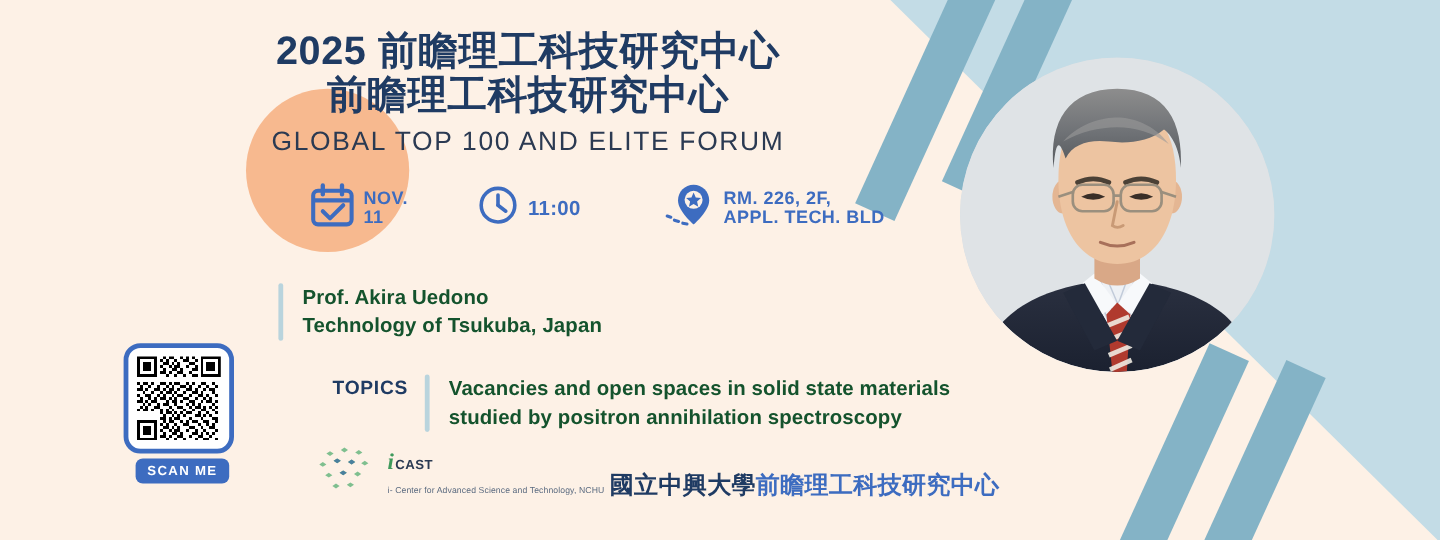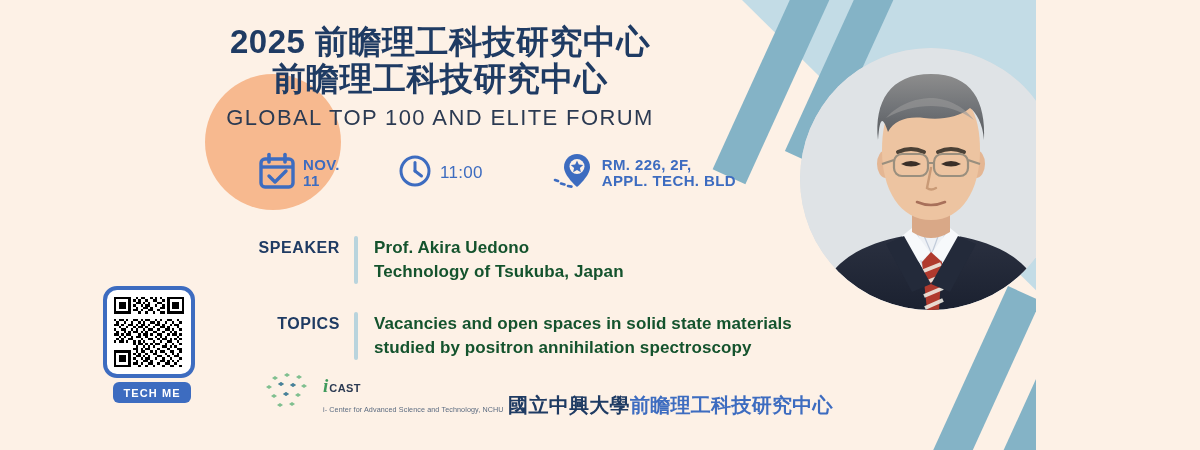--- a/index.html
+++ b/index.html
@@ -2,21 +2,21 @@
 <html><head>
 <meta charset="utf-8">
 <style>
   html,body{margin:0;padding:0;}
   body{
     width:1200px;height:450px;overflow:hidden;
     font-family:"Liberation Sans","DejaVu Sans",sans-serif;
     background:#fdf1e6;
   }
   #banner{
-    position:relative;width:1036px;height:450px;overflow:hidden;
+    position:relative;width:1200px;height:450px;overflow:hidden;
     background:#c3dce6;
   }
   
   .cream-wedge{
     position:absolute;left:0;top:0;width:1200px;height:450px;
     background:#fdf1e6;
     clip-path:polygon(0 0, 742px 0, 1198px 450px, 0 450px);
   }
   .stripe{
     position:absolute;background:#84b3c6;
@@ -66,21 +66,21 @@
   .meta-item{display:flex;align-items:center;}
   .meta-icon{flex:0 0 auto;display:block;}
   .meta-text{
     margin-left:7px;font-size:15px;font-weight:bold;line-height:1.06;
     letter-spacing:.4px;color:#3d6cc0;text-transform:uppercase;
   }
   .meta-text .l2{display:block;}
   .gap-1{width:26px;}
   .gap-2{width:36px;}
   .time-text{
-    margin-left:8px;font-size:17px;font-weight:normal;color:#3d6cc0;
+    margin-left:8px;font-size:17px;font-weight:bold;color:#3d6cc0;
     letter-spacing:.3px;
   }
 
   
   .info{
     position:absolute;display:flex;align-items:flex-start;
   }
   .info-speaker{left:232px;top:236px;}
   .info-topics{left:232px;top:312px;}
   .info-label{
@@ -277,21 +277,20 @@
       </span>
       <span class="meta-text">
         <span>RM. 226, 2F,</span>
         <span class="l2">APPL. TECH. BLD</span>
       </span>
     </div>
 
   </div>
 
   <div class="info info-speaker">
-    <div class="info-label">SPEAKER</div>
     <div class="info-bar"></div>
     <div class="info-body">
       <div>Prof. Akira Uedono</div>
       <div>Technology of Tsukuba, Japan</div>
     </div>
   </div>
 
   <div class="info info-topics">
     <div class="info-label">TOPICS</div>
     <div class="info-bar"></div>
@@ -513,21 +512,21 @@
             <rect x="10" y="28" width="1" height="1"></rect>
               <rect x="13" y="28" width="1" height="1"></rect>
             <rect x="16" y="28" width="1" height="1"></rect>
               <rect x="20" y="28" width="1" height="1"></rect>
             <rect x="23" y="28" width="2" height="1"></rect>
               <rect x="27" y="28" width="1" height="1"></rect>
           </g>
         </svg>
       </span>
     </div>
-    <div class="scan-pill">TECH ME</div>
+    <div class="scan-pill">SCAN ME</div>
   </div>
 
   <div class="logo">
     <span class="logo-mark">
       <svg width="50" height="46" viewBox="0 0 50 46" xmlns="http://www.w3.org/2000/svg">
         <g fill="#7fbf8f">
           <path d="M9 6 l3 2 -3 2 -3 -2z"></path>
           <path d="M21 3 l3 2 -3 2 -3 -2z"></path>
           <path d="M33 5 l3 2 -3 2 -3 -2z"></path>
           <path d="M3 15 l3 2 -3 2 -3 -2z"></path>

